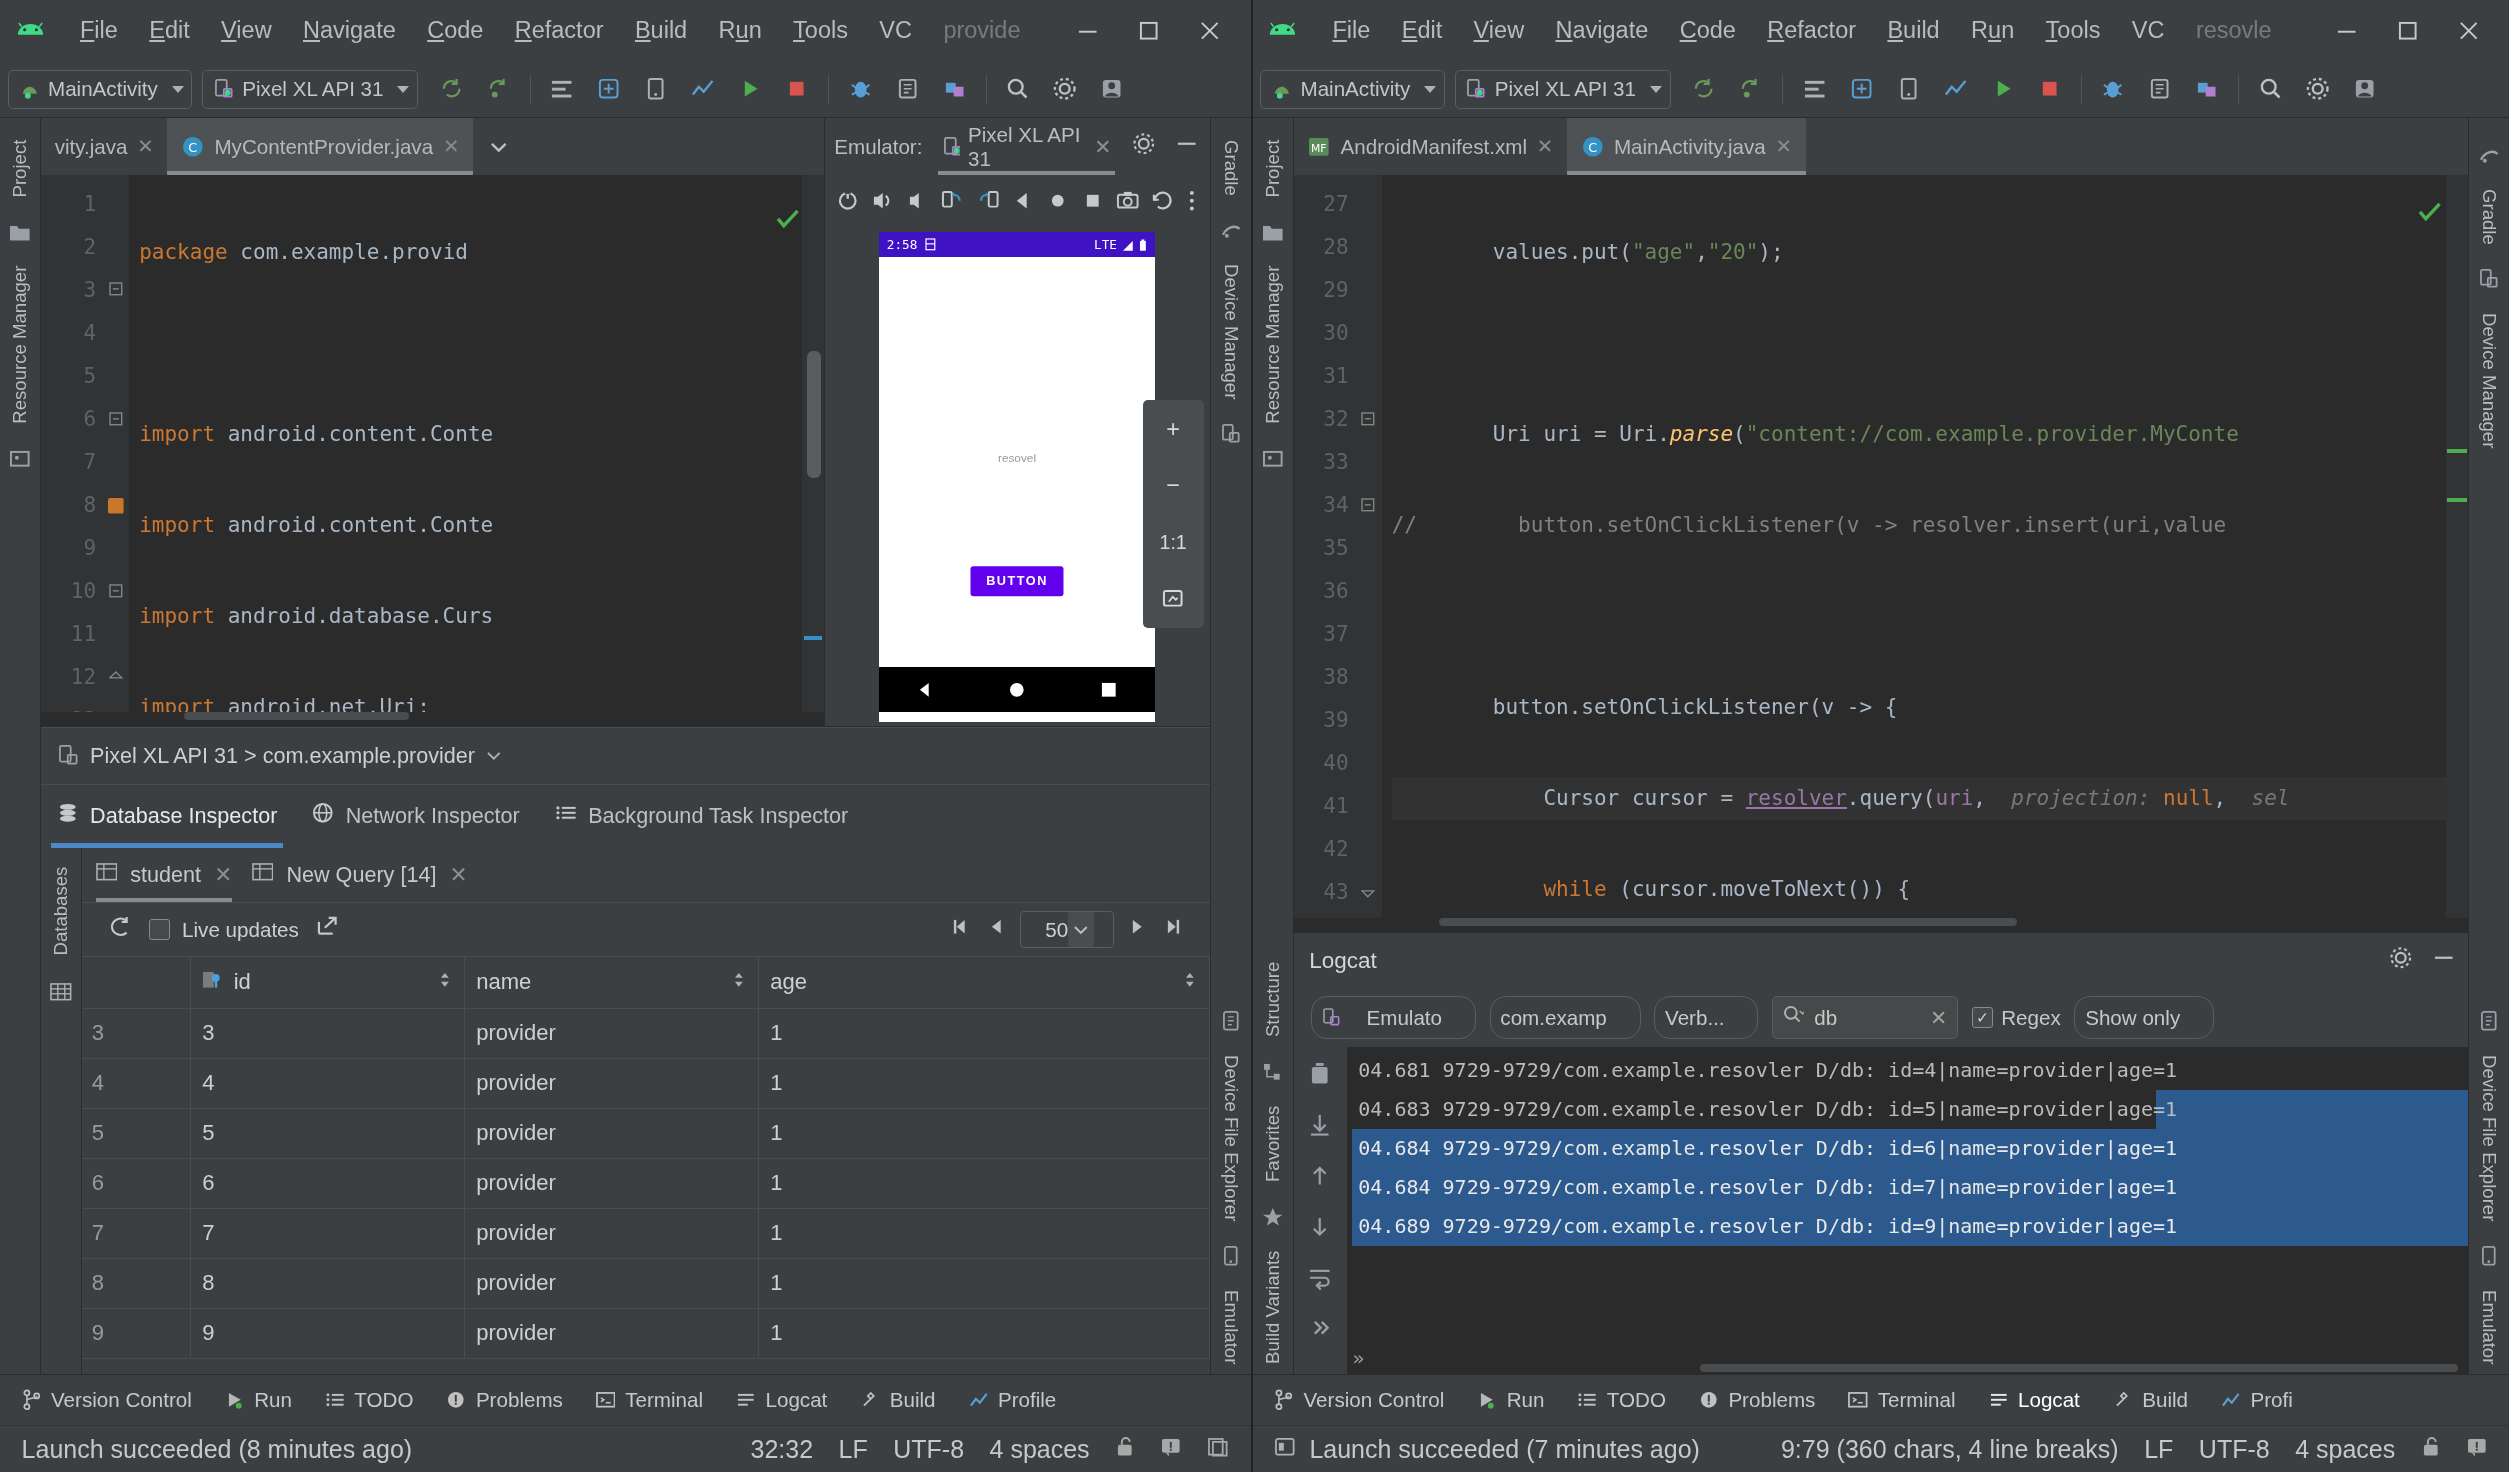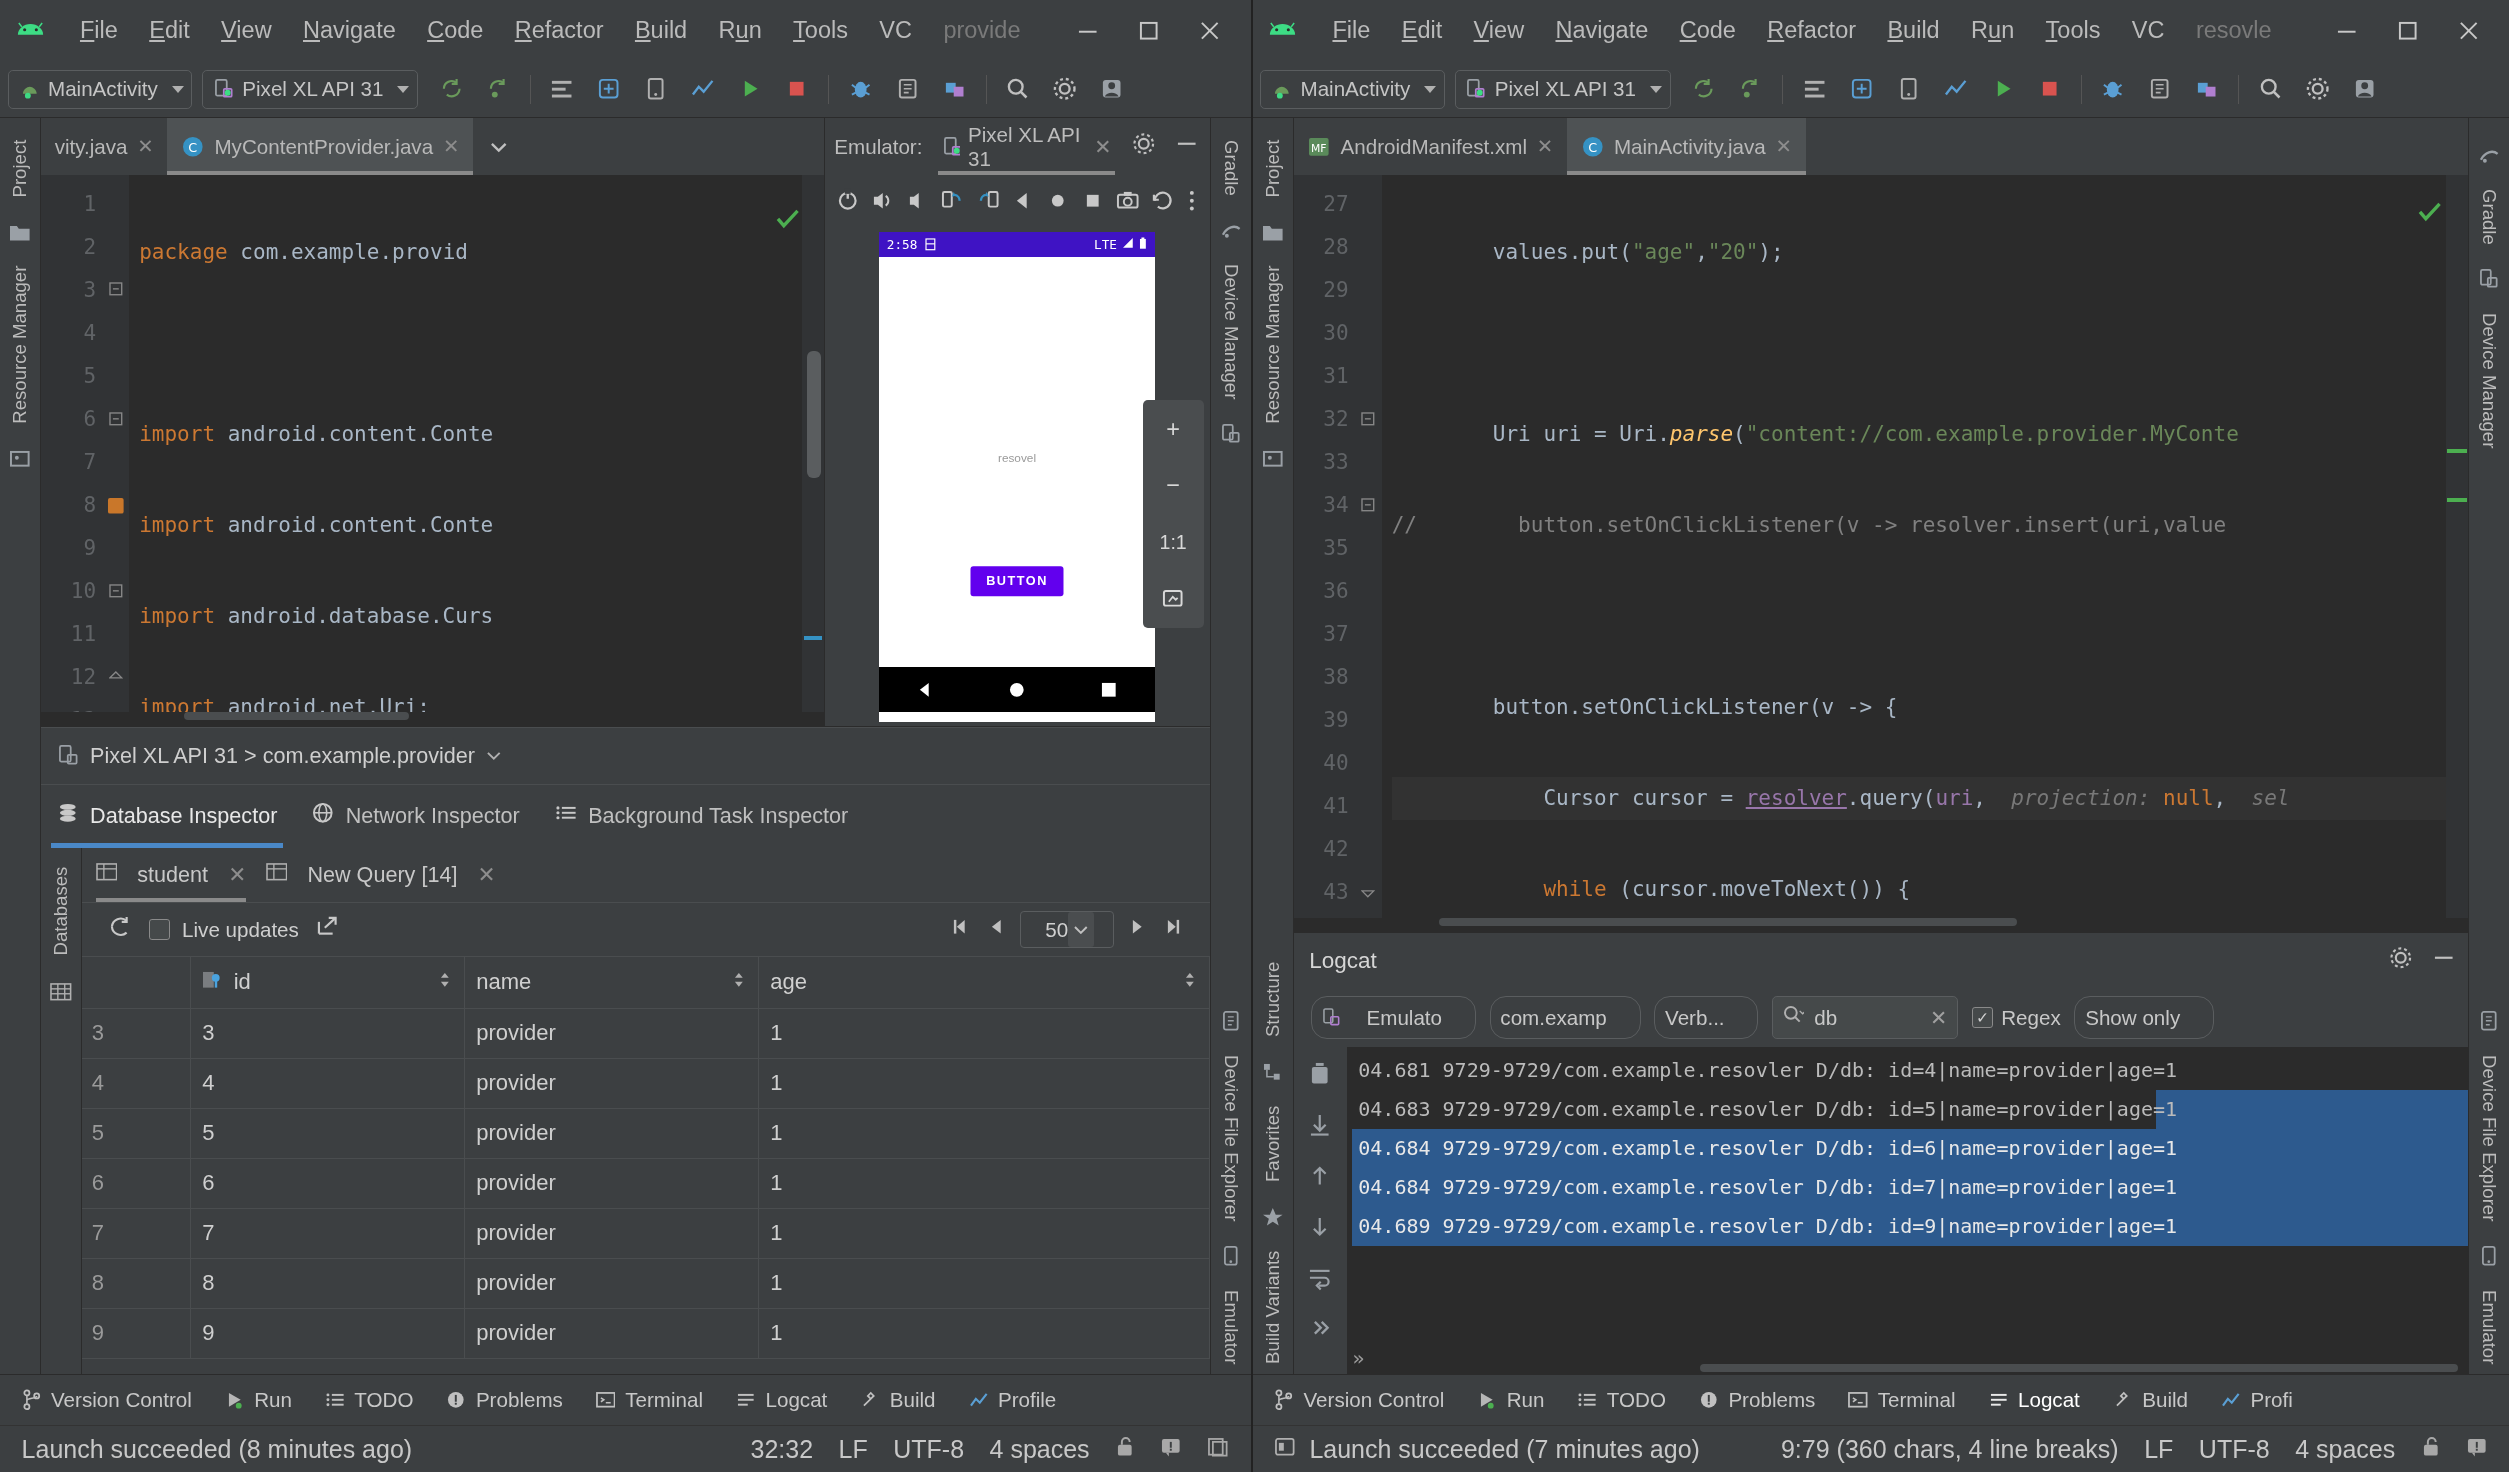--- a/index.html
+++ b/index.html
@@ -107,21 +107,21 @@
   .insp-tabs { height:63px; display:flex; align-items:center; padding:0 15.7px; gap:35px; border-top:1px solid #4a4d4f;}
   .insp-tab { display:flex; align-items:center; gap:11.8px; color:#c0c0c0; font-size:21.6px; height:63px; position:relative;}
   .insp-tab.active { color:#e8e8e8; }
   .insp-tab.active::after{content:"";position:absolute;left:-5.9px;right:-5.9px;bottom:0;height:4.9px;background:#4a88c7;}
 
   .dbarea { flex:1; display:flex; min-height:0; }
   .dbrail { width:41px; background:#3c3f41; display:flex; flex-direction:column; align-items:center;
     border-right:1px solid #2b2b2b; padding-top:9.8px;}
   .dbmain { flex:1; display:flex; flex-direction:column; min-width:0; background:#3c3f41;}
   .dbtabs { height:55px; display:flex; align-items:center; gap:19.6px; padding:0 13.7px; }
-  .dbtab { display:flex; align-items:center; gap:20px; color:#c8c8c8; font-size:21.6px; height:55px; position:relative;}
+  .dbtab { display:flex; align-items:center; gap:13px; color:#c8c8c8; font-size:21.6px; height:55px; position:relative;}
   .dbtab.active::after{content:"";position:absolute;left:0;right:0;bottom:0;height:3.9px;background:#8a8a8a;}
   .dbtools { height:55px; display:flex; align-items:center; gap:15.7px; padding:0 25.5px; border-top:1px solid #4a4d4f;
     border-bottom:1px solid #4a4d4f; color:#cfcfcf; font-size:20.6px;}
   .pager { margin-left:auto; display:flex; align-items:center; gap:13.7px; }
   .pagebox { height:37px; min-width:94px; border:1px solid #5a5d5f; border-radius:3.9px; display:flex;
      align-items:center; justify-content:center; padding:0 5.9px 0 11.8px; color:#d0d0d0; font-size:20.6px;}
   .tblwrap { flex:1; overflow:hidden; background:#3c3f41; }
   table.dbt { width:100%; border-collapse:collapse; color:#cfcfcf; font-size:22px; }
   table.dbt th { background:#3c3f41; text-align:left; font-weight:normal; height:51px;
     border-bottom:1px solid #4a4d4f; border-right:1px solid #4a4d4f; padding:0 11.8px; color:#d0d0d0;}
@@ -504,21 +504,21 @@
             <div class="emustage">
               <div class="phone">
                 <div class="phone-status">
                   <span style="display:flex;gap:7.8px;align-items:center;">
                     <span>2:58</span>
                     <svg width="10.8" height="12.7" viewBox="0 0 11 13">
                         <rect x="1" y="1" width="9" height="11" fill="none" stroke="#fff" stroke-width="1.2"></rect>
                         <line x1="1" y1="6" x2="10" y2="6" stroke="#fff" stroke-width="1.2"></line>
                       </svg>
                   </span>
-                  <span style="display:flex;gap:4.9px;align-items:flex-start;">
+                  <span style="display:flex;gap:4.9px;align-items:flex-end;">
                     <span>LTE</span>
                     <svg width="12.7" height="11.8" viewBox="0 0 13 12">
                         <path d="M1 11 L11 1 L11 11 Z" fill="#fff"></path>
                       </svg>
                     <svg width="7.8" height="12.7" viewBox="0 0 8 13">
                         <rect x="1" y="2" width="6" height="10" fill="#fff"></rect>
                         <rect x="2.5" y="0.5" width="3" height="2" fill="#fff"></rect>
                       </svg>
                   </span>
                 </div>

